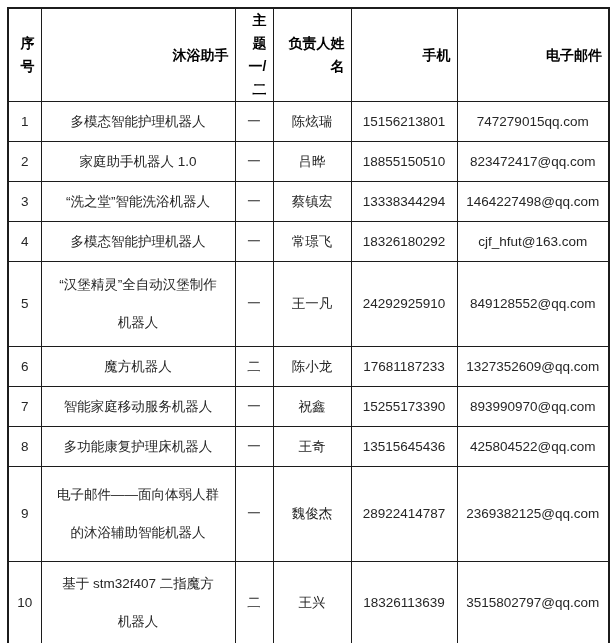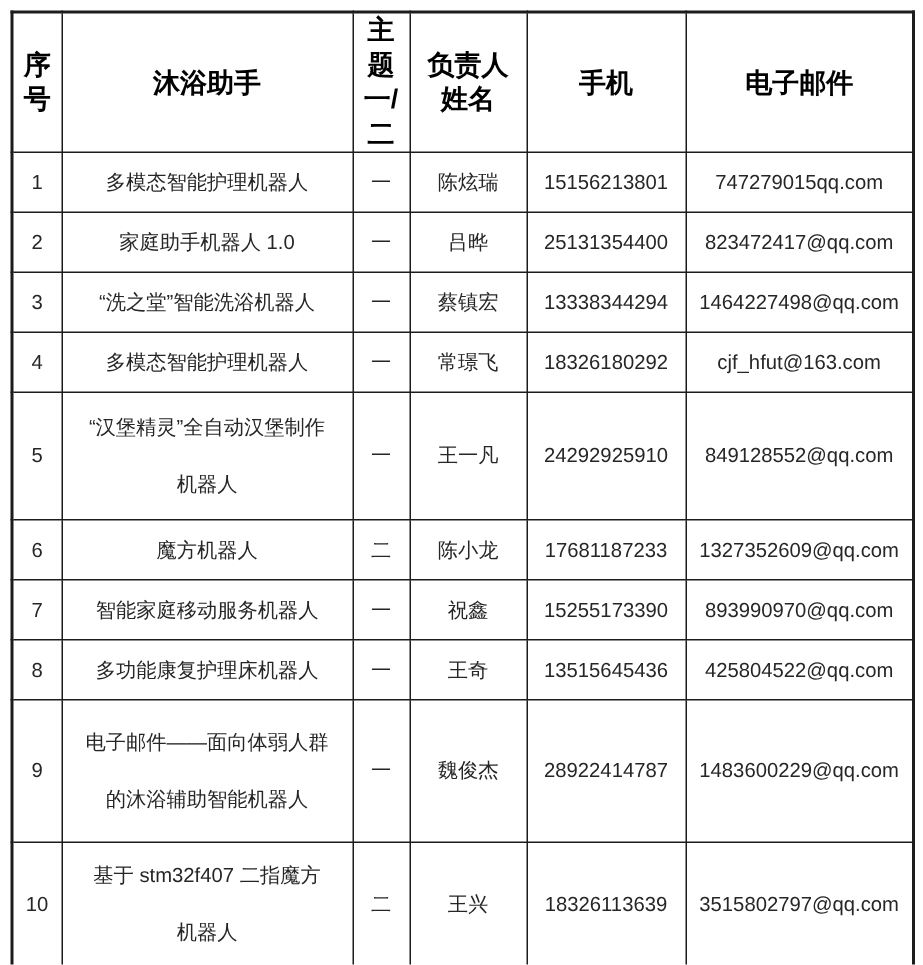--- a/index.html
+++ b/index.html
@@ -25,23 +25,24 @@
   }
   th, td {
     border: 1px solid #1c1c1c;
     text-align: center;
     vertical-align: middle;
     overflow: hidden;
   }
   th {
     font-weight: bold;
     color: #000000;
-    font-size: 18px;
+    font-size: 14px;
     line-height: 23px;
     padding: 0 6px;
+    text-align: right;
   }
   thead tr { height: 86px; }
   td {
     color: #262626;
     font-size: 13.5px;
     line-height: 38px;
     padding: 0 3px;
   }
   td.cell-title { padding: 0 14px; }
   th.th-theme { word-break: break-all; }
@@ -80,21 +81,21 @@
         <td>一</td>
         <td>陈炫瑞</td>
         <td>15156213801</td>
         <td>747279015qq.com</td>
       </tr>
       <tr class="h40">
         <td>2</td>
         <td class="cell-title">家庭助手机器人 1.0</td>
         <td>一</td>
         <td>吕晔</td>
-        <td>25131354400</td>
+        <td>18855150510</td>
         <td>823472417@qq.com</td>
       </tr>
       <tr class="h40">
         <td>3</td>
         <td class="cell-title">“洗之堂”智能洗浴机器人</td>
         <td>一</td>
         <td>蔡镇宏</td>
         <td>13338344294</td>
         <td>1464227498@qq.com</td>
       </tr>
@@ -137,21 +138,21 @@
         <td>王奇</td>
         <td>13515645436</td>
         <td>425804522@qq.com</td>
       </tr>
       <tr class="h95">
         <td>9</td>
         <td class="cell-title">电子邮件——面向体弱人群的沐浴辅助智能机器人</td>
         <td>一</td>
         <td>魏俊杰</td>
         <td>28922414787</td>
-        <td>1483600229@qq.com</td>
+        <td>2369382125@qq.com</td>
       </tr>
       <tr class="h84">
         <td>10</td>
         <td class="cell-title">基于 stm32f407 二指魔方机器人</td>
         <td>二</td>
         <td>王兴</td>
         <td>18326113639</td>
         <td>3515802797@qq.com</td>
       </tr>
     </tbody>

